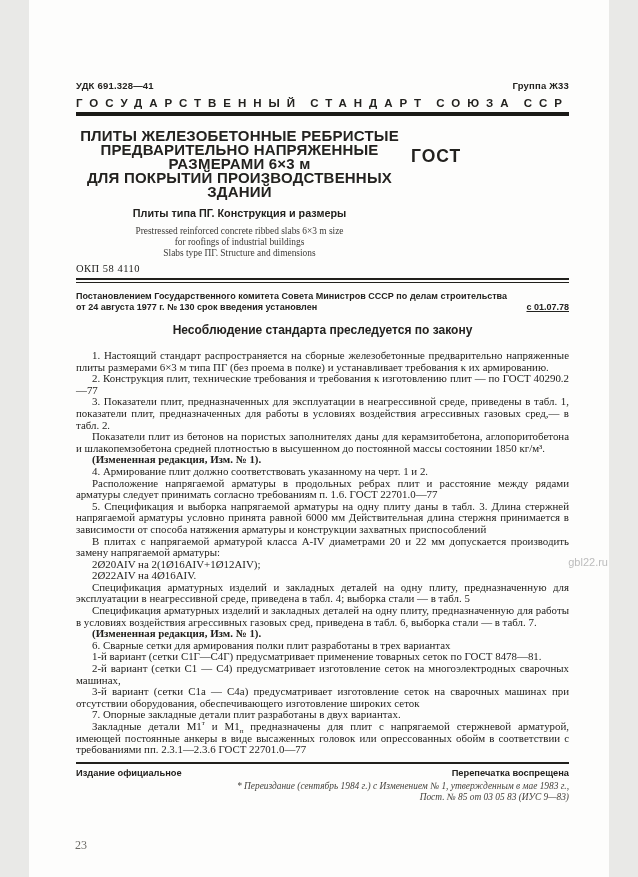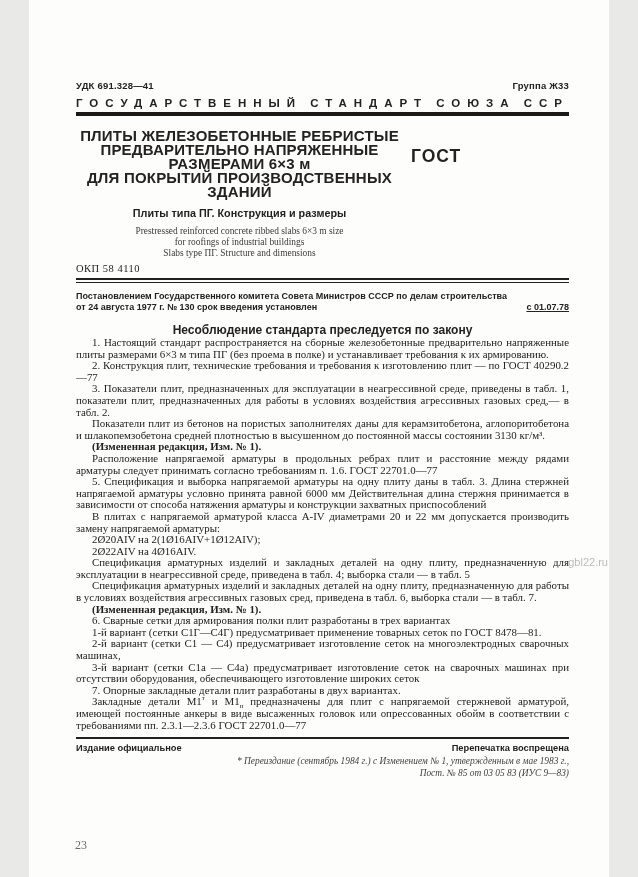--- a/index.html
+++ b/index.html
@@ -34,21 +34,21 @@
   .double-rule{margin-top:4px;height:5px;box-sizing:border-box;
     border-top:2.5px solid #21201c;border-bottom:1.5px solid #21201c;}
   .decree{position:relative;margin-top:8px;
     font-family:"Liberation Sans","DejaVu Sans",sans-serif;font-weight:bold;
     font-size:9px;line-height:11px;text-align:justify;padding-right:0;}
   .decree-text{display:block;margin-right:62px;}
   .decree-date{position:absolute;right:0;bottom:0;text-decoration:underline;}
   .law-notice{margin-top:10px;text-align:center;
     font-family:"Liberation Sans","DejaVu Sans",sans-serif;font-weight:bold;font-size:12px;}
   
-  .body-text{font-size:10.9px;line-height:11.6px;}
+  .body-text{margin-top:13px;font-size:10.9px;line-height:11.6px;}
   .body-text p{margin:0;text-indent:16px;text-align:justify;}
   .p-bold{font-weight:bold;}
   sup.anno,sub.anno{font-size:7px;line-height:0;}
   
   .footer-rule{margin-top:6px;height:2px;background:#21201c;}
   .footer-row{display:flex;justify-content:space-between;margin-top:4px;
     font-family:"Liberation Sans","DejaVu Sans",sans-serif;font-weight:bold;font-size:9.3px;}
   .footnote{text-align:right;font-style:italic;font-size:9.4px;line-height:11.5px;
     color:#44423d;margin-top:3px;}
   .page-number{position:absolute;left:46px;top:838px;font-size:12px;color:#6b6a65;}
@@ -100,22 +100,23 @@
     <span class="decree-text">Постановлением Государственного комитета Совета Министров СССР по делам строительства от 24 августа 1977 г. № 130 срок введения установлен</span>
     <span class="decree-date">с 01.07.78</span>
   </div>
 
   <div class="law-notice">Несоблюдение стандарта преследуется по закону</div>
 
   <div class="body-text">
     <p>1. Настоящий стандарт распространяется на сборные железобетонные предварительно напряженные плиты размерами 6×3 м  типа ПГ (без проема в полке) и устанавливает требования к их армированию.</p>
     <p>2. Конструкция плит, технические требования и требования  к изготовлению  плит — по ГОСТ 40290.2—77</p>
     <p>3. Показатели плит, предназначенных для эксплуатации в неагрессивной  среде,  приведены в табл. 1, показатели плит, предназначенных для работы в условиях воздействия агрессивных газовых сред,— в табл. 2.</p>
-    <p>Показатели плит из бетонов на пористых заполнителях даны для керамзитобетона, аглопоритобетона и шлакопемзобетона средней плотностью в высушенном до постоянной  массы  состоянии 3130 кг/м³.</p>
+    <p>Показатели плит из бетонов на пористых заполнителях даны для керамзитобетона, аглопоритобетона и шлакопемзобетона средней плотностью в высушенном до постоянной  массы  состоянии 1850 кг/м³.</p>
     <p class="p-bold">(Измененная редакция, Изм. № 1).</p>
+    <p>4. Армирование плит должно соответствовать указанному на черт. 1 и 2.</p>
     <p>Расположение напрягаемой арматуры в продольных ребрах плит и расстояние  между рядами арматуры следует принимать согласно требованиям п. 1.6. ГОСТ 22701.0—77</p>
     <p>5. Спецификация и выборка напрягаемой арматуры на одну плиту даны в табл. 3.  Длина стержней напрягаемой арматуры условно принята равной 6000 мм Действительная длина стержня принимается в зависимости от способа натяжения арматуры и конструкции захватных приспособлений</p>
     <p>В плитах с напрягаемой арматурой класса А-IV диаметрами 20 и 22 мм допускается  производить замену напрягаемой арматуры:</p>
     <p>2Ø20АIV на 2(1Ø16АIV+1Ø12АIV);</p>
     <p>2Ø22АIV на 4Ø16АIV.</p>
     <p>Спецификация арматурных изделий и закладных деталей на одну плиту, предназначенную для эксплуатации в неагрессивной среде, приведена в табл. 4; выборка стали — в табл. 5</p>
     <p>Спецификация арматурных изделий и закладных деталей на одну плиту, предназначенную для работы в условиях воздействия агрессивных газовых сред, приведена в табл. 6, выборка стали — в табл. 7.</p>
     <p class="p-bold">(Измененная редакция, Изм. № 1).</p>
     <p>6. Сварные сетки для армирования полки плит разработаны в трех вариантах</p>
     <p>1-й вариант (сетки С1Г—С4Г) предусматривает применение товарных сеток по ГОСТ 8478—81.</p>

